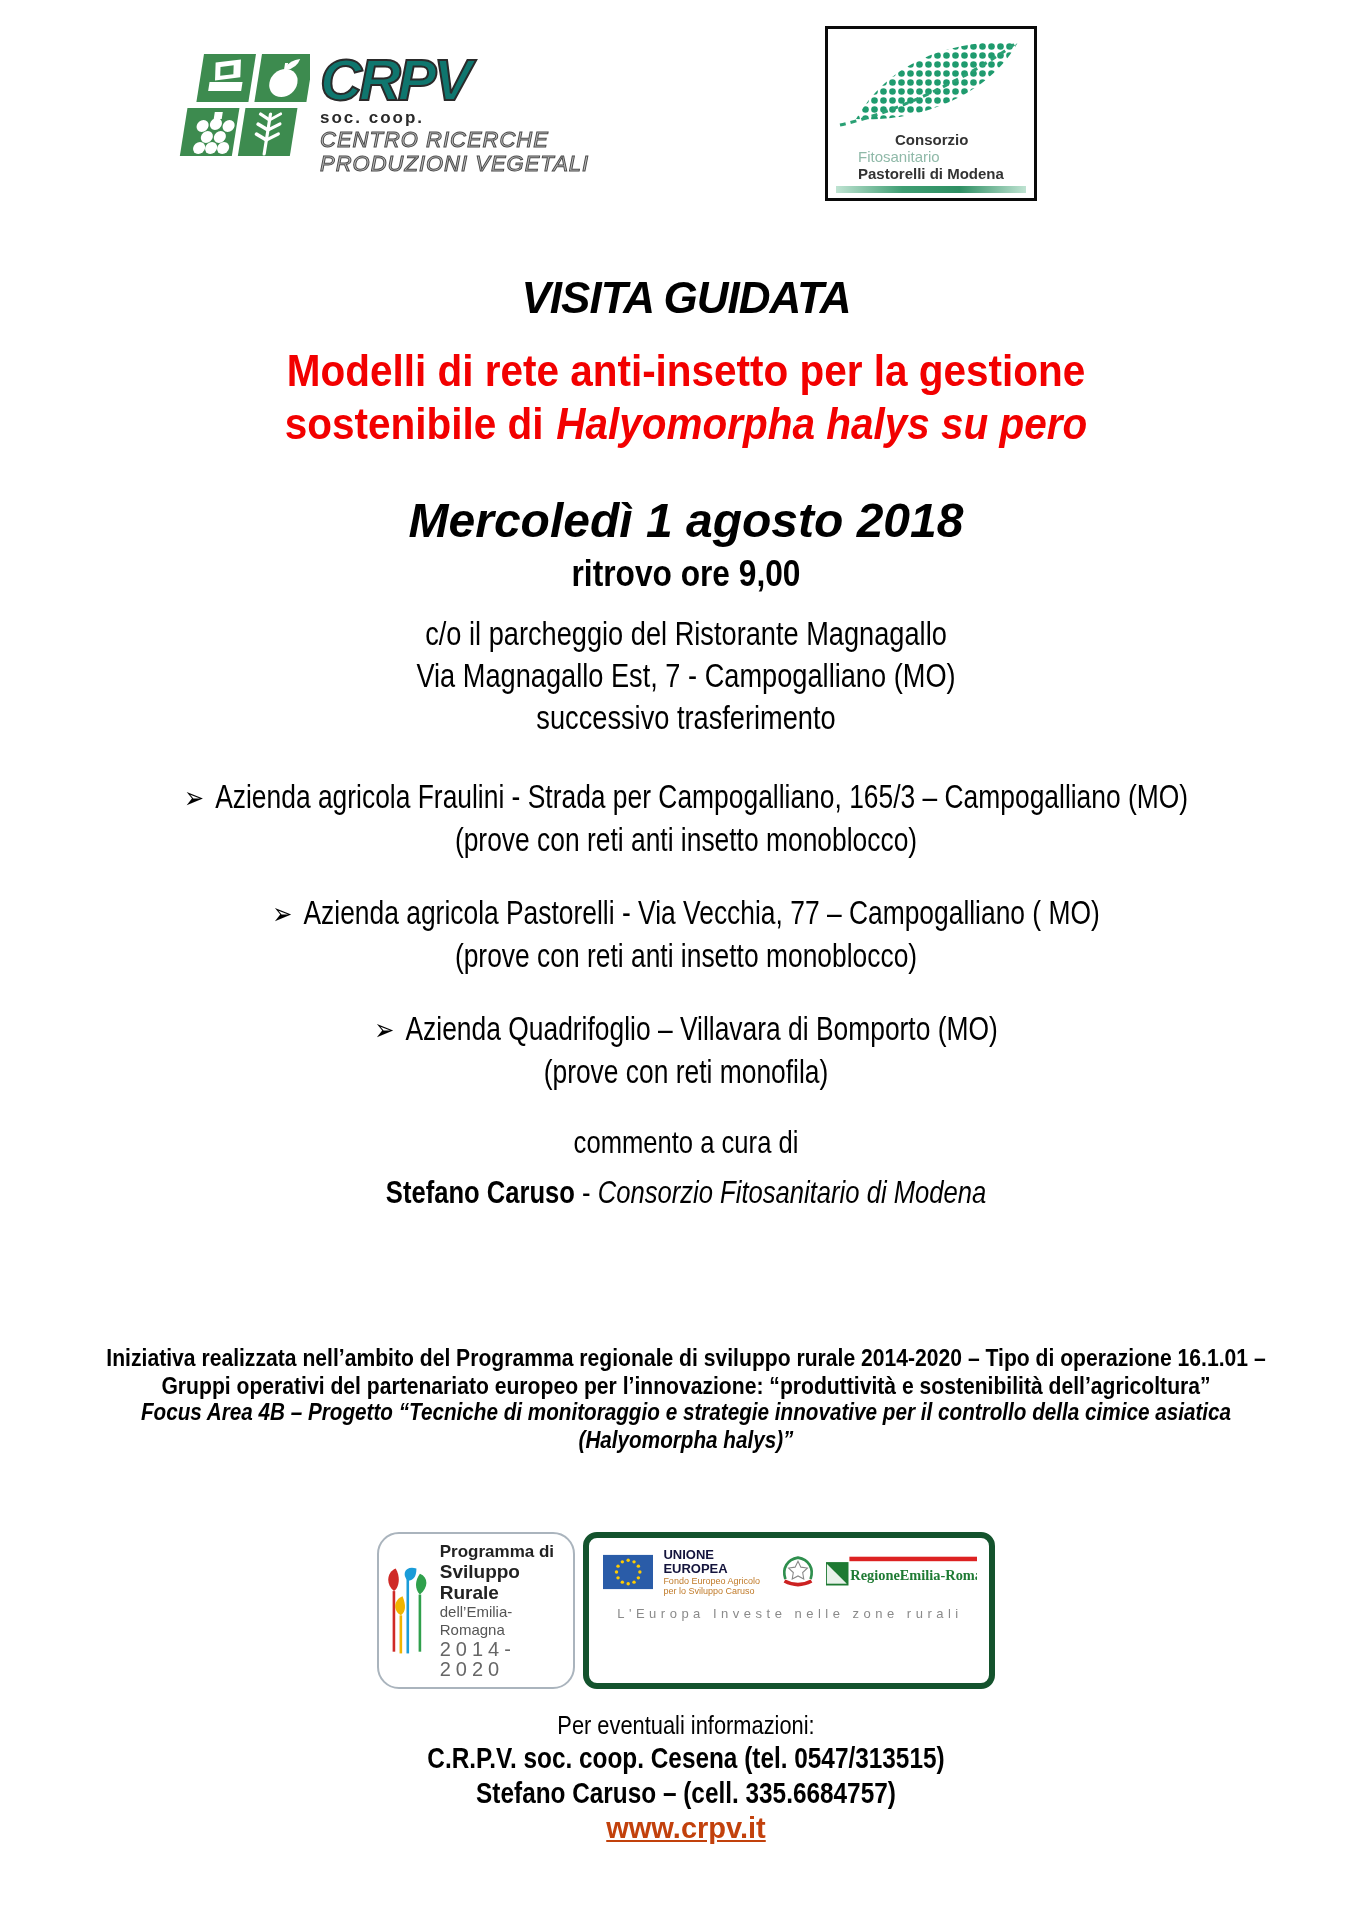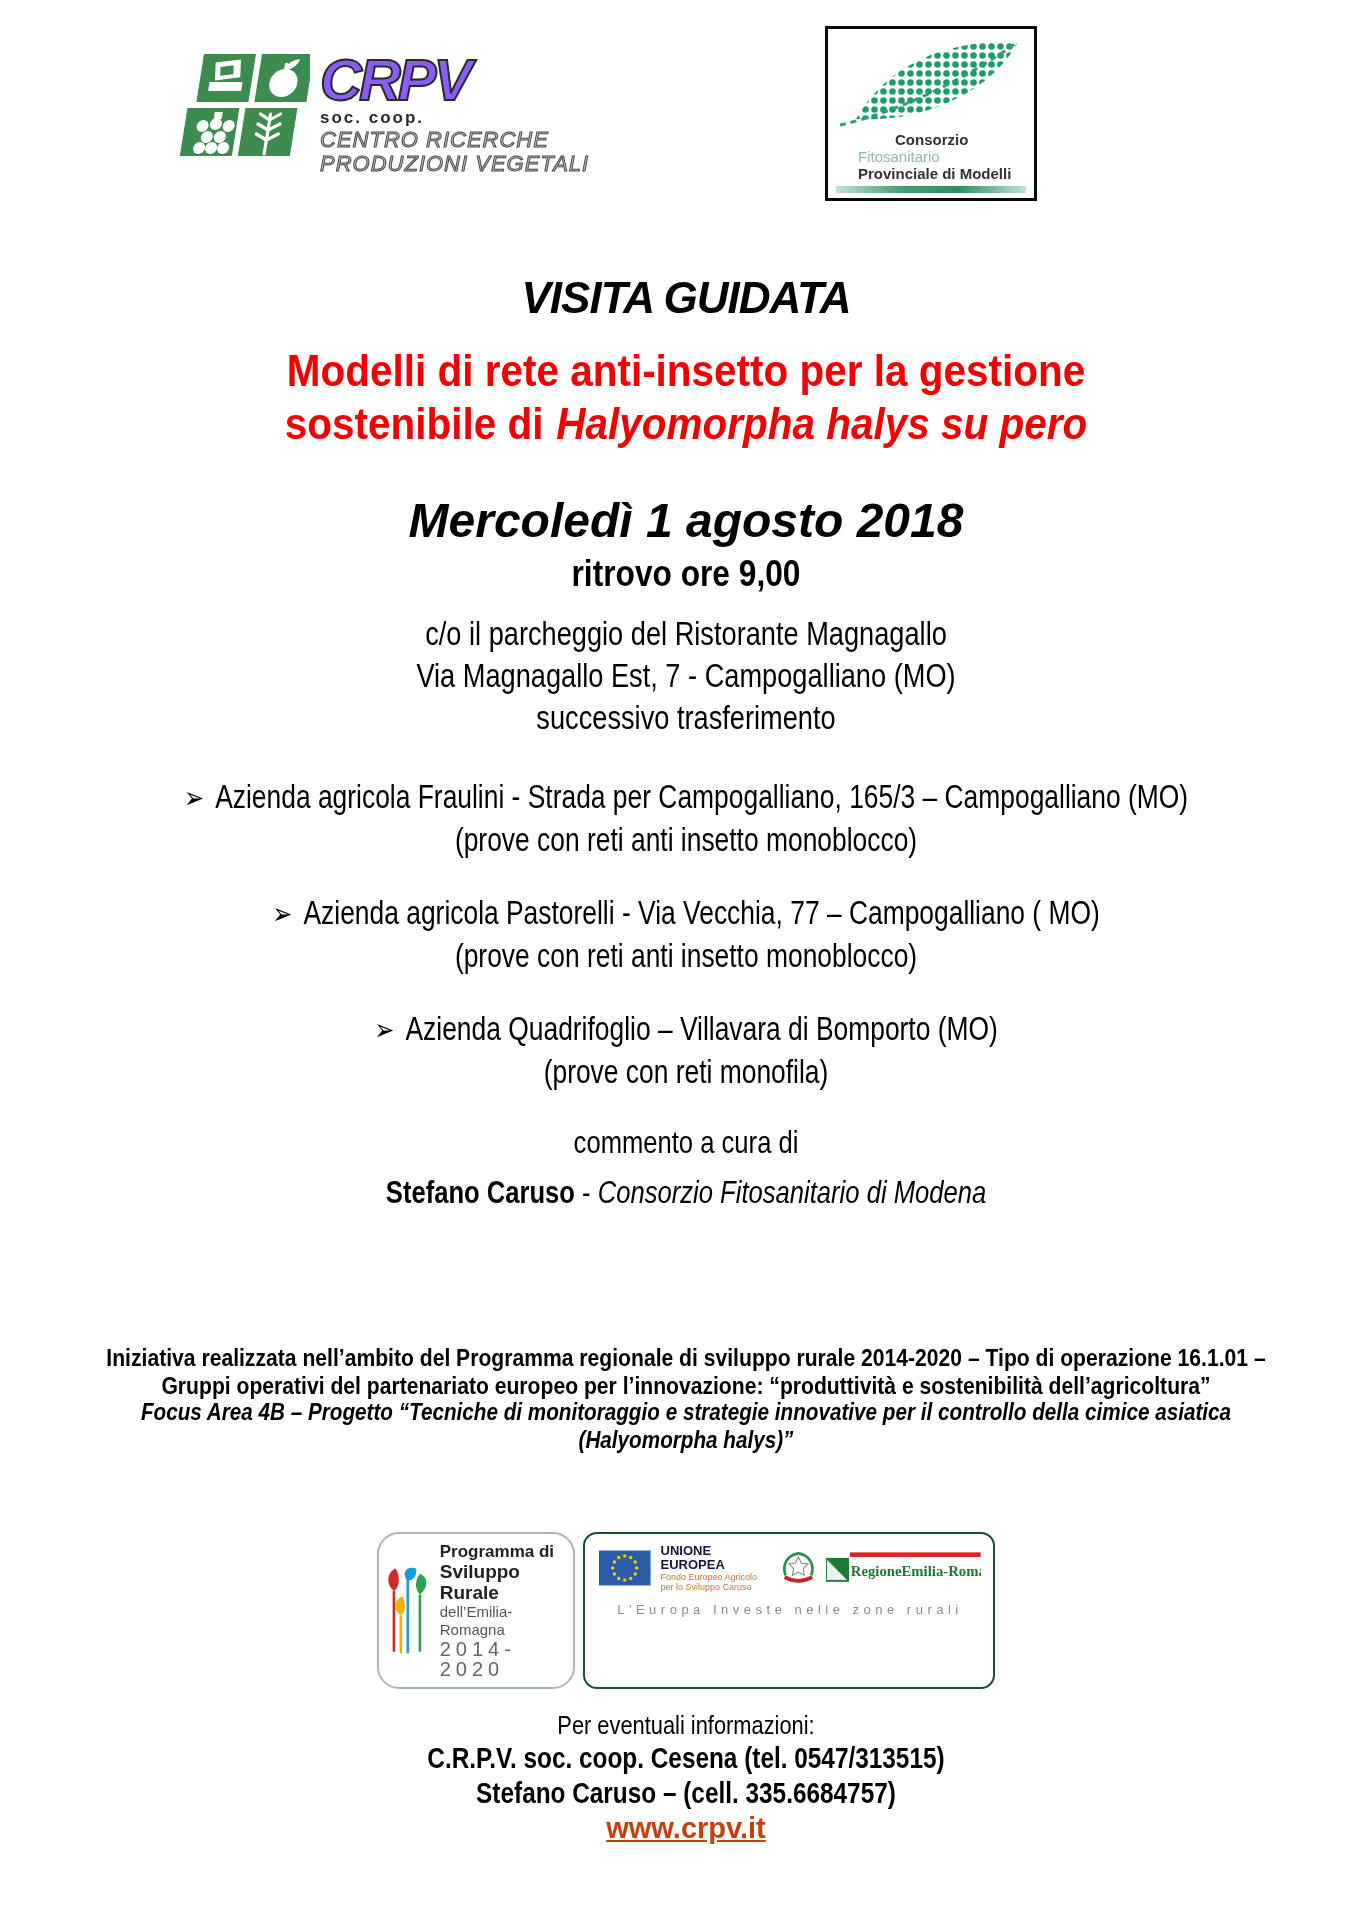--- a/index.html
+++ b/index.html
@@ -4,21 +4,21 @@
 <style>
   html,body { margin:0; padding:0; background:#ffffff; }
   body { font-family:"Liberation Sans", sans-serif; color:#000; }
   .page { position:relative; width:1372px; height:1930px; background:#fff; overflow:hidden; }
 
   
   .header { display:flex; justify-content:space-between; align-items:flex-start;
             padding:26px 335px 0 176px; height:156px; }
   .crpv { display:flex; align-items:flex-start; margin-top:28px; }
   .crpv-text { margin-left:10px; }
-  .crpv-acronym { font-size:58px; font-weight:bold; font-style:italic; color:#8b5cf6;
+  .crpv-acronym { font-size:58px; font-weight:bold; font-style:italic; color:#0f766e;
                   letter-spacing:-3px; line-height:52px; -webkit-text-stroke:2px #2a2a2a; }
   .crpv-soc { font-size:17px; font-weight:bold; color:#2a2a2a; letter-spacing:2px; margin-top:2px; }
   .crpv-outline { font-size:22px; font-style:italic; letter-spacing:1px; color:#bdbdbd;
                   -webkit-text-stroke:1px #4a4a4a; line-height:24px; text-transform:uppercase; }
   .consorzio { width:212px; border:3px solid #0a0a0a; background:#fff; padding:4px 6px 0 6px; box-sizing:border-box; }
   .cons-text { text-align:left; padding-left:24px; }
   .cons-l1 { font-size:15px; line-height:17px; }
   .cons-l1 .b { font-weight:bold; color:#333;margin-left:37px; }
   .cons-l1 .lt { color:#8fb9a8; }
   .cons-l2 { font-size:15px; font-weight:bold; color:#333; line-height:17px; }
@@ -59,21 +59,21 @@
 
   
   .logo-strip { margin-top:78px; display:flex; justify-content:center; align-items:stretch; gap:8px; }
   .psr-box { width:198px; border:2px solid #aab4bd; border-radius:22px; background:#fff;
              display:flex; align-items:center; padding:8px 8px; box-sizing:border-box; }
   .psr-text { margin-left:6px; text-align:left; }
   .psr-l1 { font-size:17px; font-weight:bold; color:#222; line-height:19px; }
   .psr-l2 { font-size:19px; font-weight:bold; color:#222; line-height:21px; }
   .psr-l3 { font-size:15px; color:#555; line-height:18px; }
   .psr-l4 { font-size:20px; color:#666; letter-spacing:5px; line-height:20px; }
-  .eu-box { width:412px; border:2px solid #14532d; border-radius:14px; background:#fff;
+  .eu-box { width:412px; border:6px solid #14532d; border-radius:14px; background:#fff;
             padding:10px 12px 6px 14px; box-sizing:border-box; }
   .eu-row { display:flex; align-items:center; gap:10px; }
   .eu-text { text-align:left; }
   .eu-name { font-size:13px; font-weight:bold; color:#14143c; line-height:14px; }
   .eu-fund { font-size:9px; color:#c07a28; line-height:10px; }
   .eu-slogan { margin-top:10px; font-size:13px; color:#8a8a8a; letter-spacing:4.5px; text-align:center; }
 
   
   .contact { margin-top:20px; }
   .contact-intro { font-size:26px; line-height:32px; }
@@ -143,21 +143,21 @@
           </pattern>
         </defs>
         <path d="M 22 86 C 55 28, 118 6, 184 9 C 158 58, 90 90, 22 86 Z" fill="url(#dots)"></path>
         <path d="M 6 92 C 60 80, 130 48, 182 10" stroke="#2aa074" stroke-width="3" stroke-dasharray="6 5" fill="none"></path>
       </svg>
       <div class="cons-text">
         <div class="cons-l1">
           <span class="b">Consorzio</span>
           <span class="lt">Fitosanitario</span>
         </div>
-        <div class="cons-l2">Provinciale di Modelli</div>
+        <div class="cons-l2">Pastorelli di Modena</div>
       </div>
       <div class="cons-bar"></div>
     </div>
   </div>
 
   <div class="title c">VISITA GUIDATA</div>
 
   <div class="red-title">
     <div class="c sx92">Modelli di rete anti-insetto per la gestione</div>
     <div class="c sx92"><span>sostenibile di</span><span class="it">Halyomorpha halys su pero</span></div>

